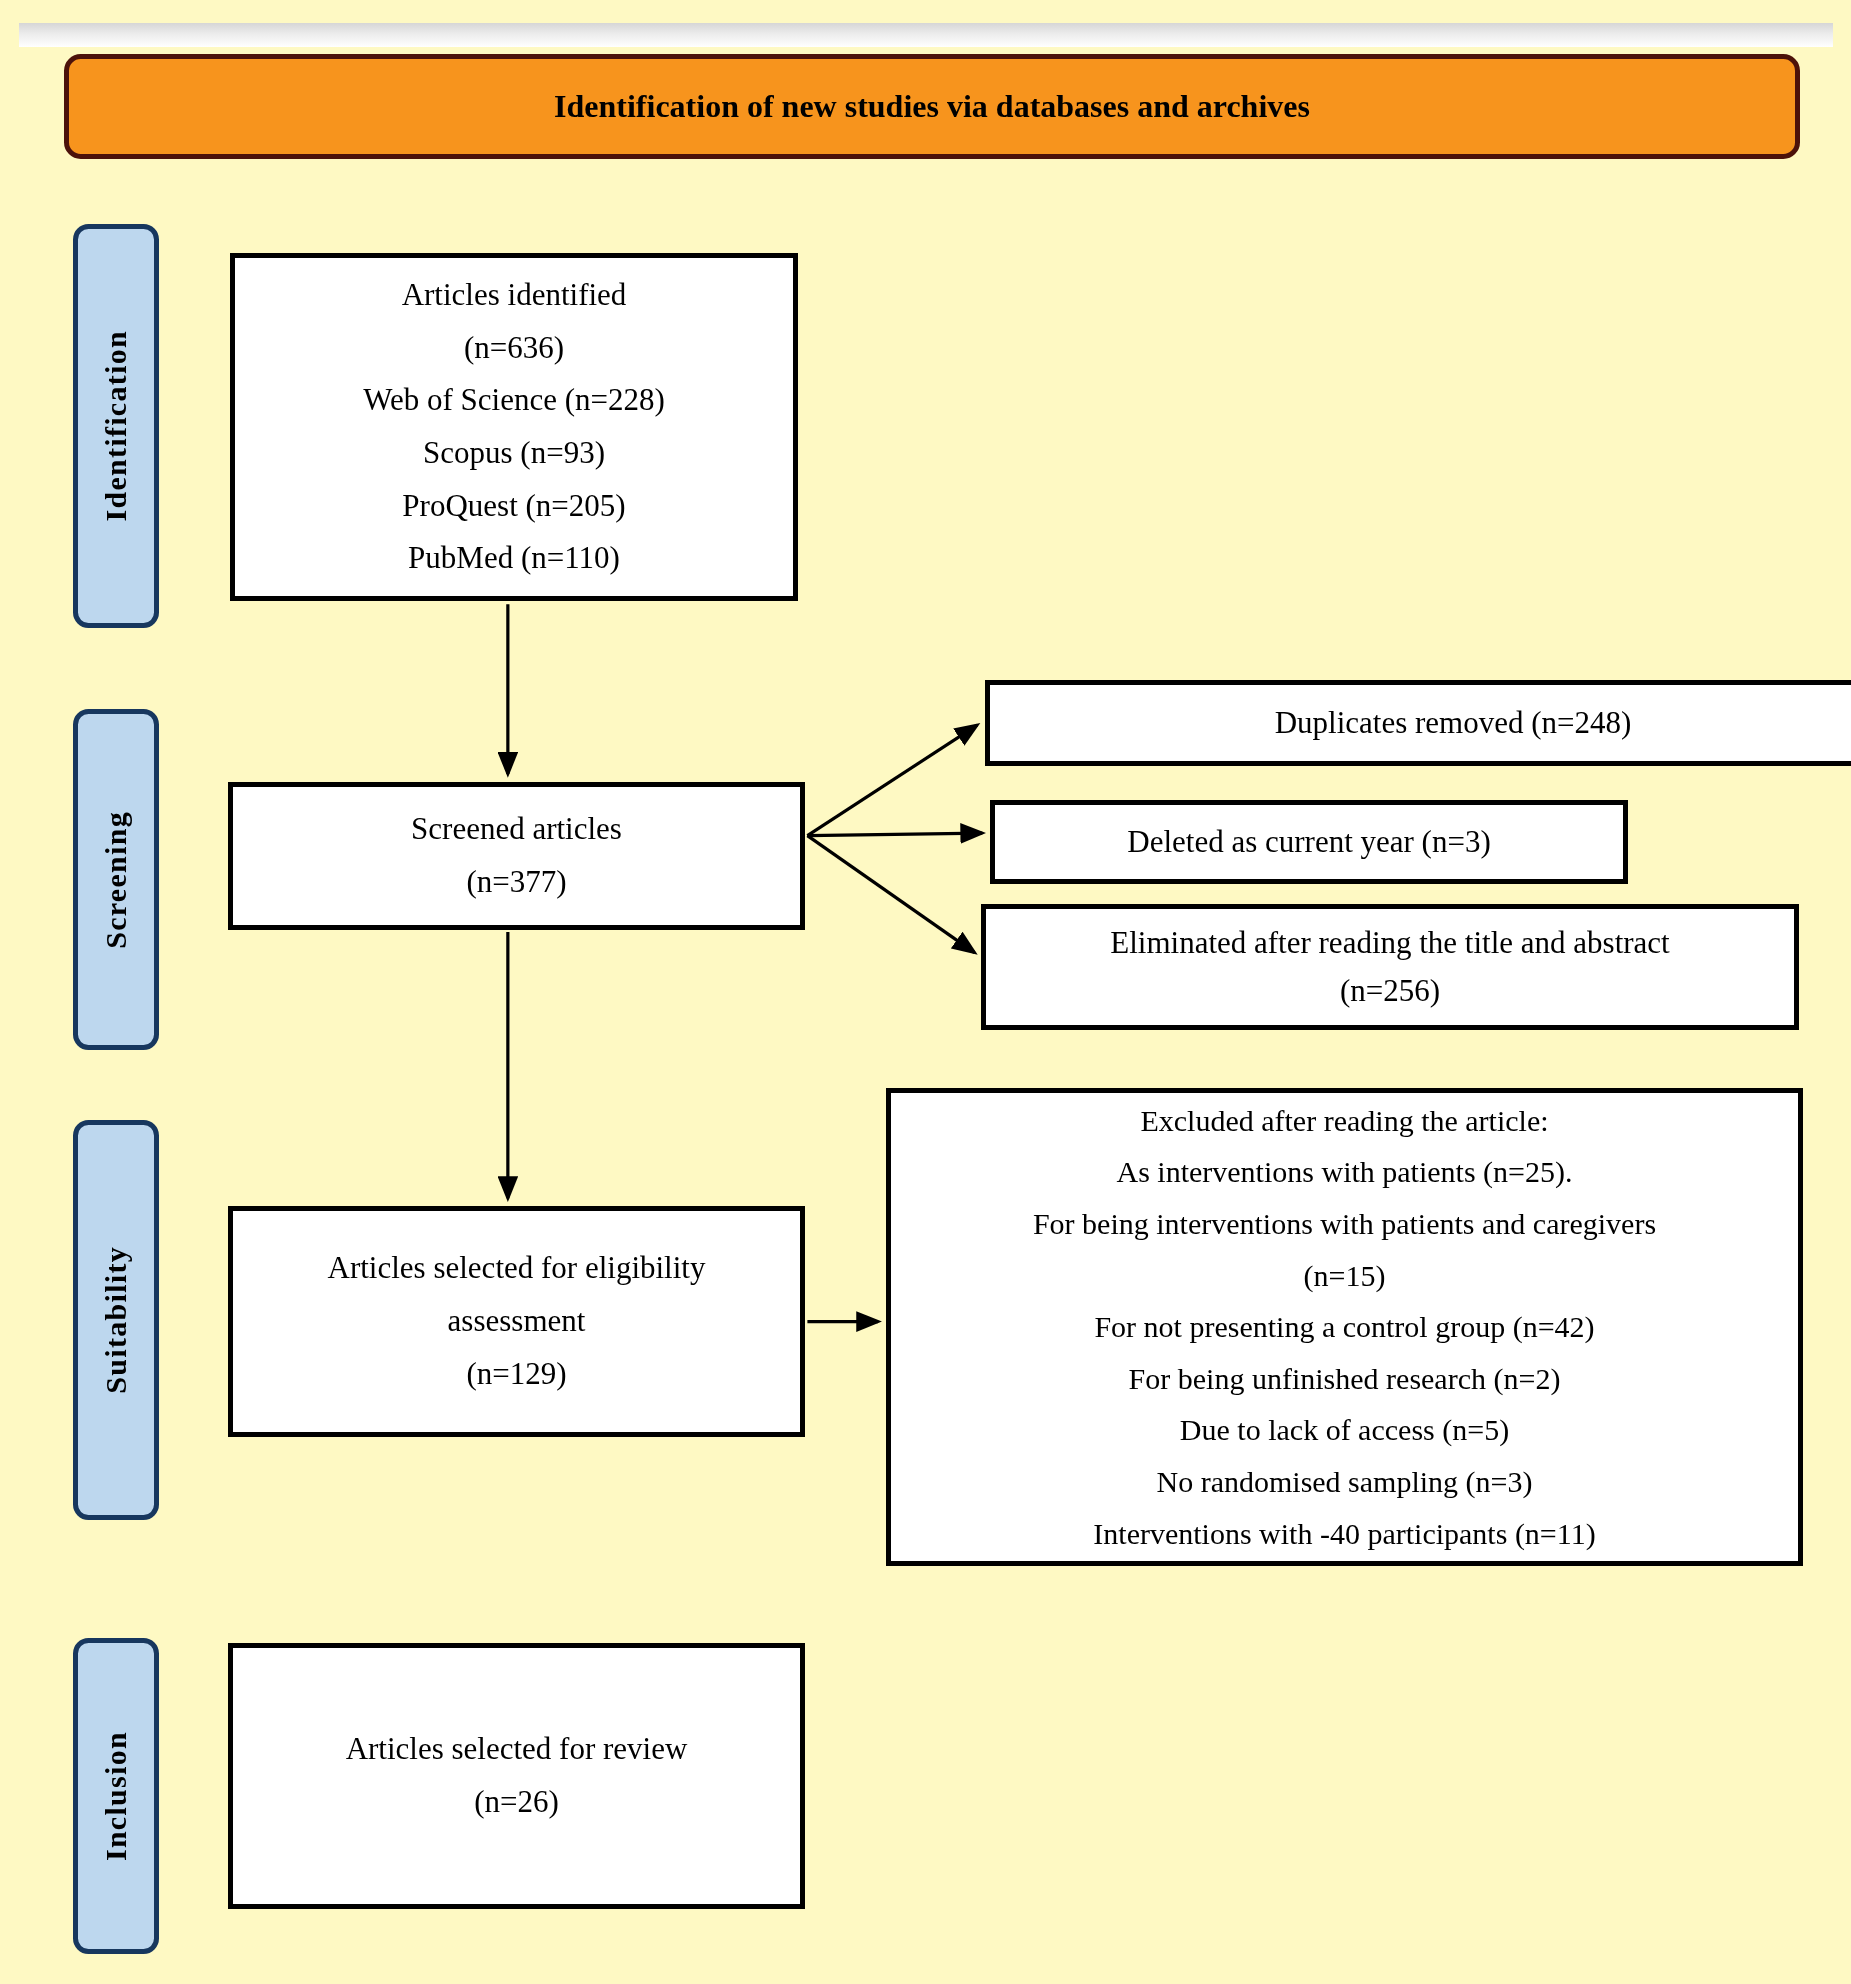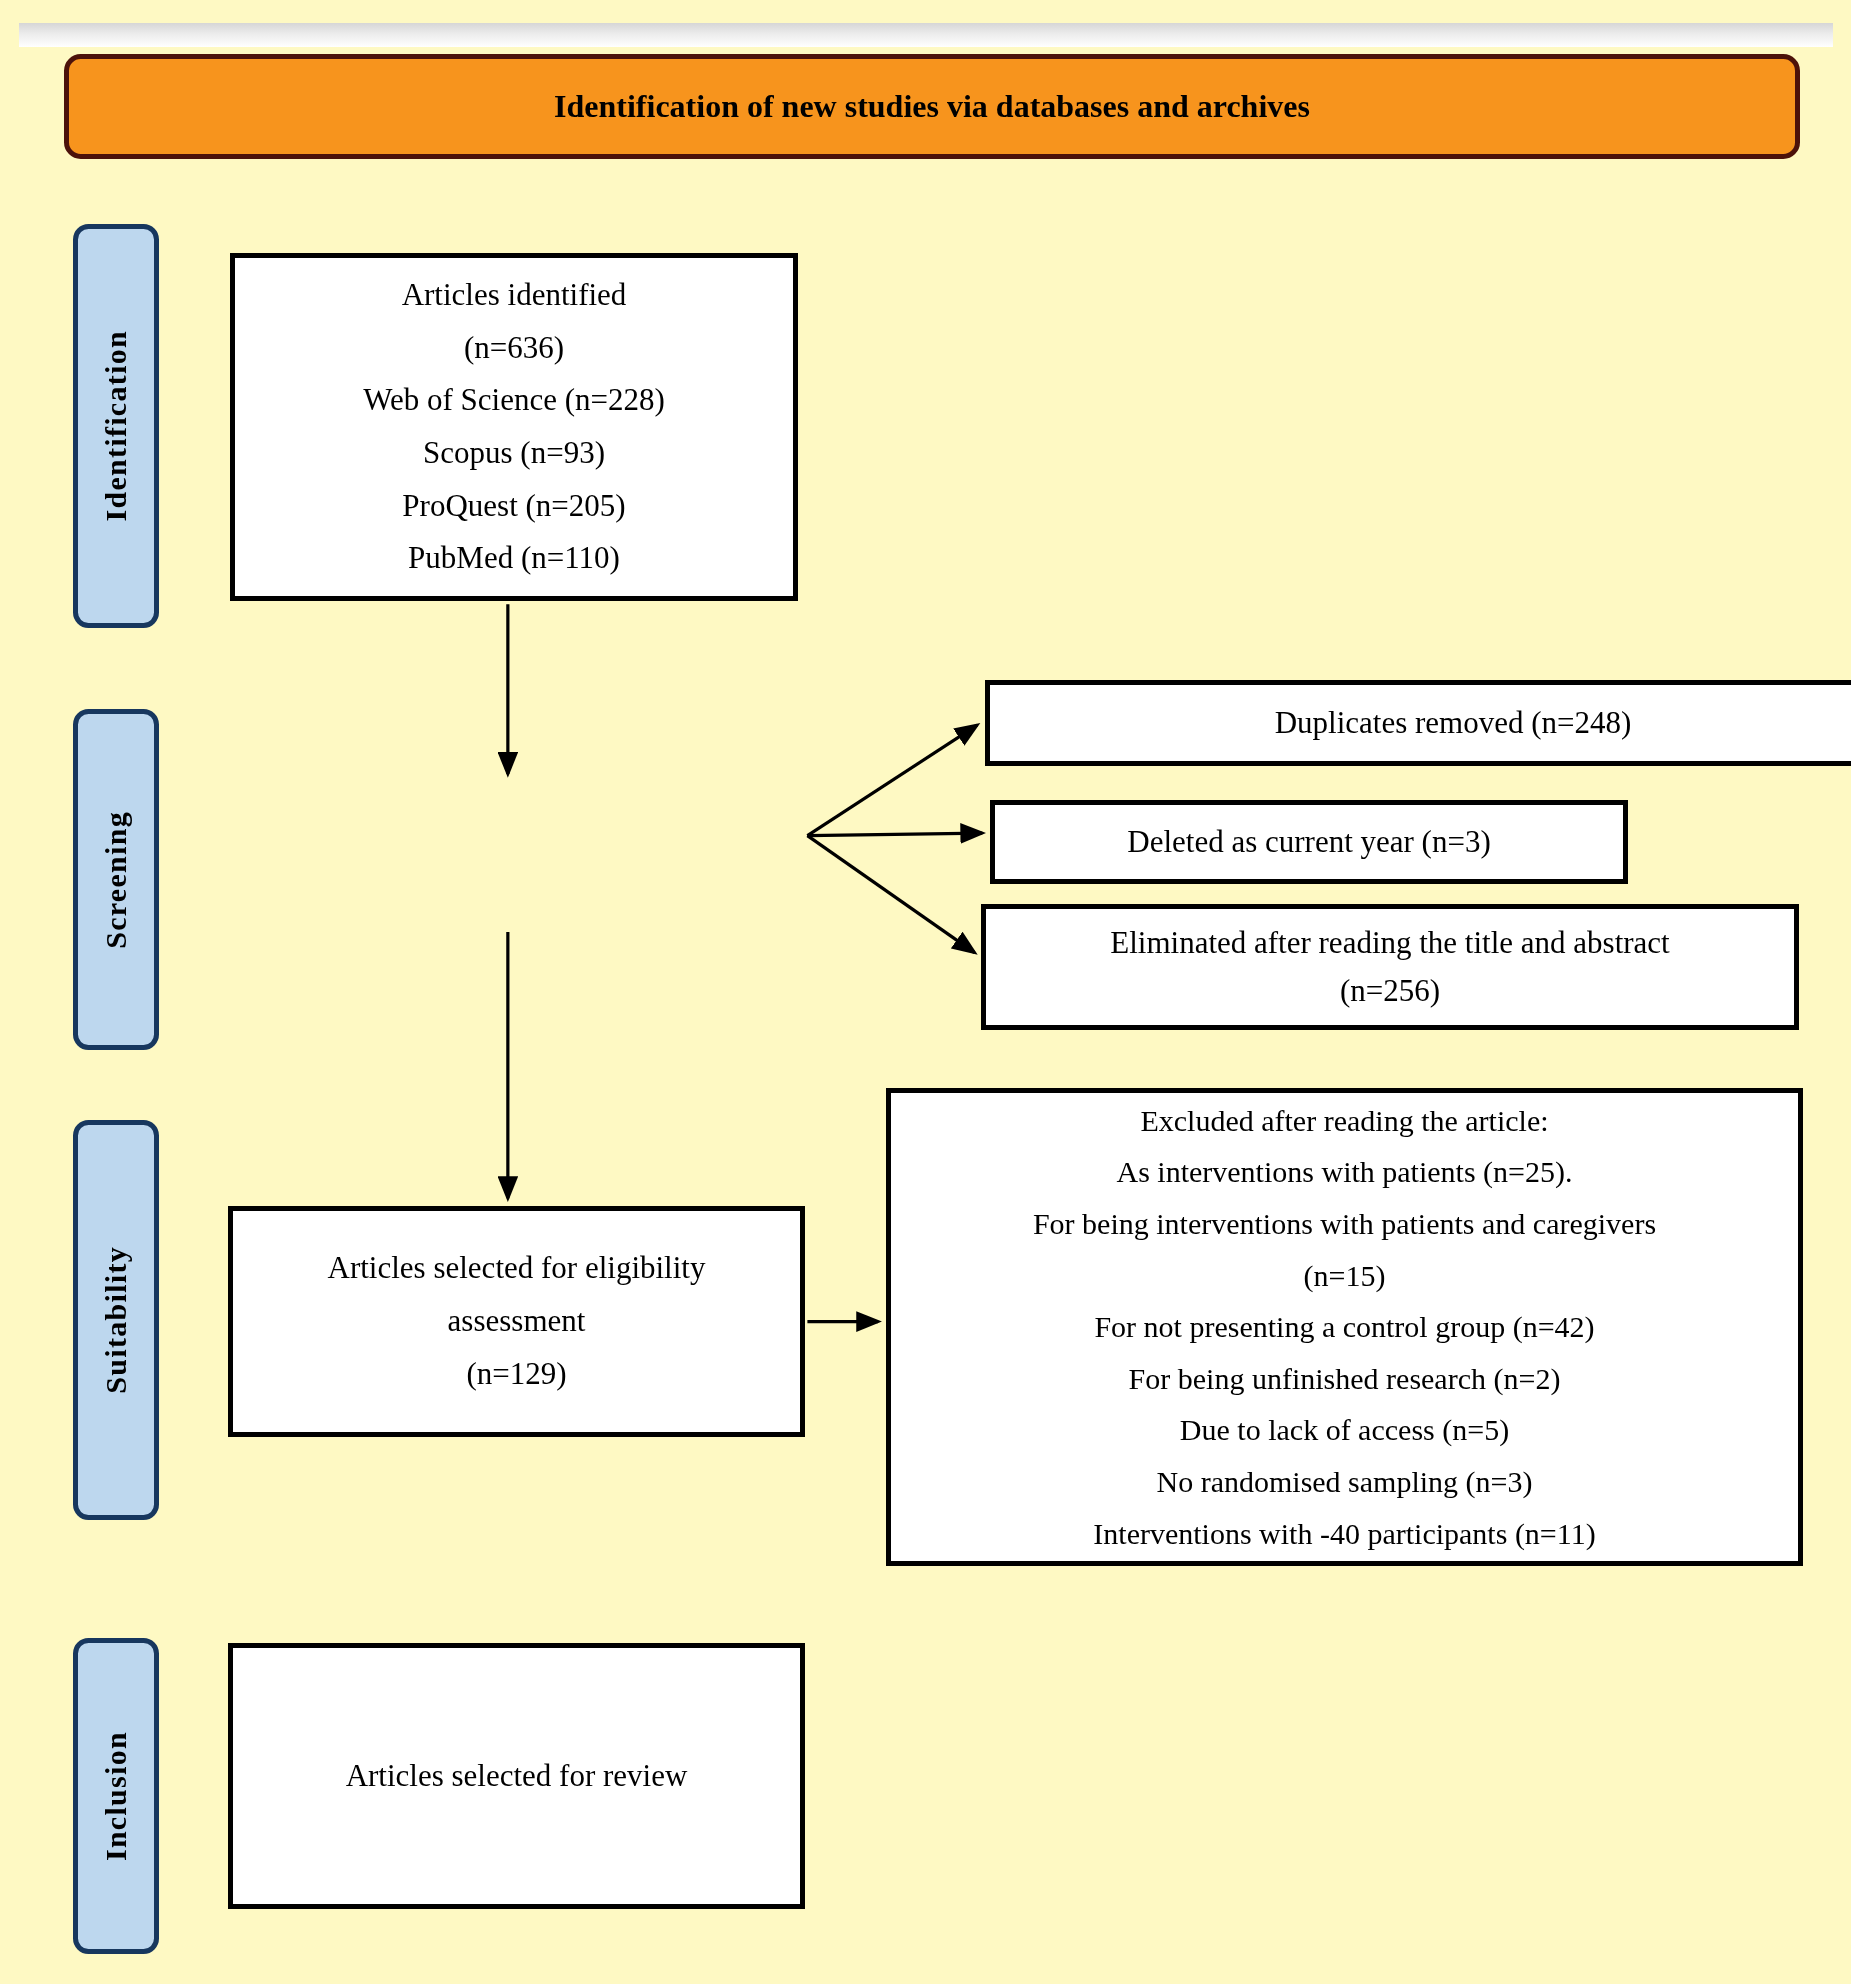--- a/index.html
+++ b/index.html
@@ -87,32 +87,39 @@
     <div class="btext">
         <span class="ln">Articles identified</span>
         <span class="ln">(n=636)</span>
         <span class="ln">Web of Science (n=228)</span>
         <span class="ln">Scopus (n=93)</span>
         <span class="ln">ProQuest (n=205)</span>
         <span class="ln">PubMed (n=110)</span>
       </div>
   </div>
 
+  <div class="fbox" style="left:228px;top:782px;width:577px;height:148px;">
+    <div class="btext">
+        <span class="ln">Screened articles</span>
+        <span class="ln">(n=377)</span>
+      </div>
+  </div>
 
   <div class="fbox" style="left:228px;top:1206px;width:577px;height:231px;">
     <div class="btext">
         <span class="ln">Articles selected for eligibility</span>
         <span class="ln">assessment</span>
         <span class="ln">(n=129)</span>
       </div>
   </div>
 
   <div class="fbox" style="left:228px;top:1643px;width:577px;height:266px;">
     <div class="btext">
         <span class="ln">Articles selected for review</span>
+        <span class="ln">(n=26)</span>
       </div>
   </div>
 
   <div class="fbox" style="left:985px;top:680px;width:936px;height:86px;">
     <div class="btext">
         <span class="ln">Duplicates removed (n=248)</span>
       </div>
   </div>
 
   <div class="fbox" style="left:990px;top:791px;width:638px;height:84px;margin-top:9px;">

